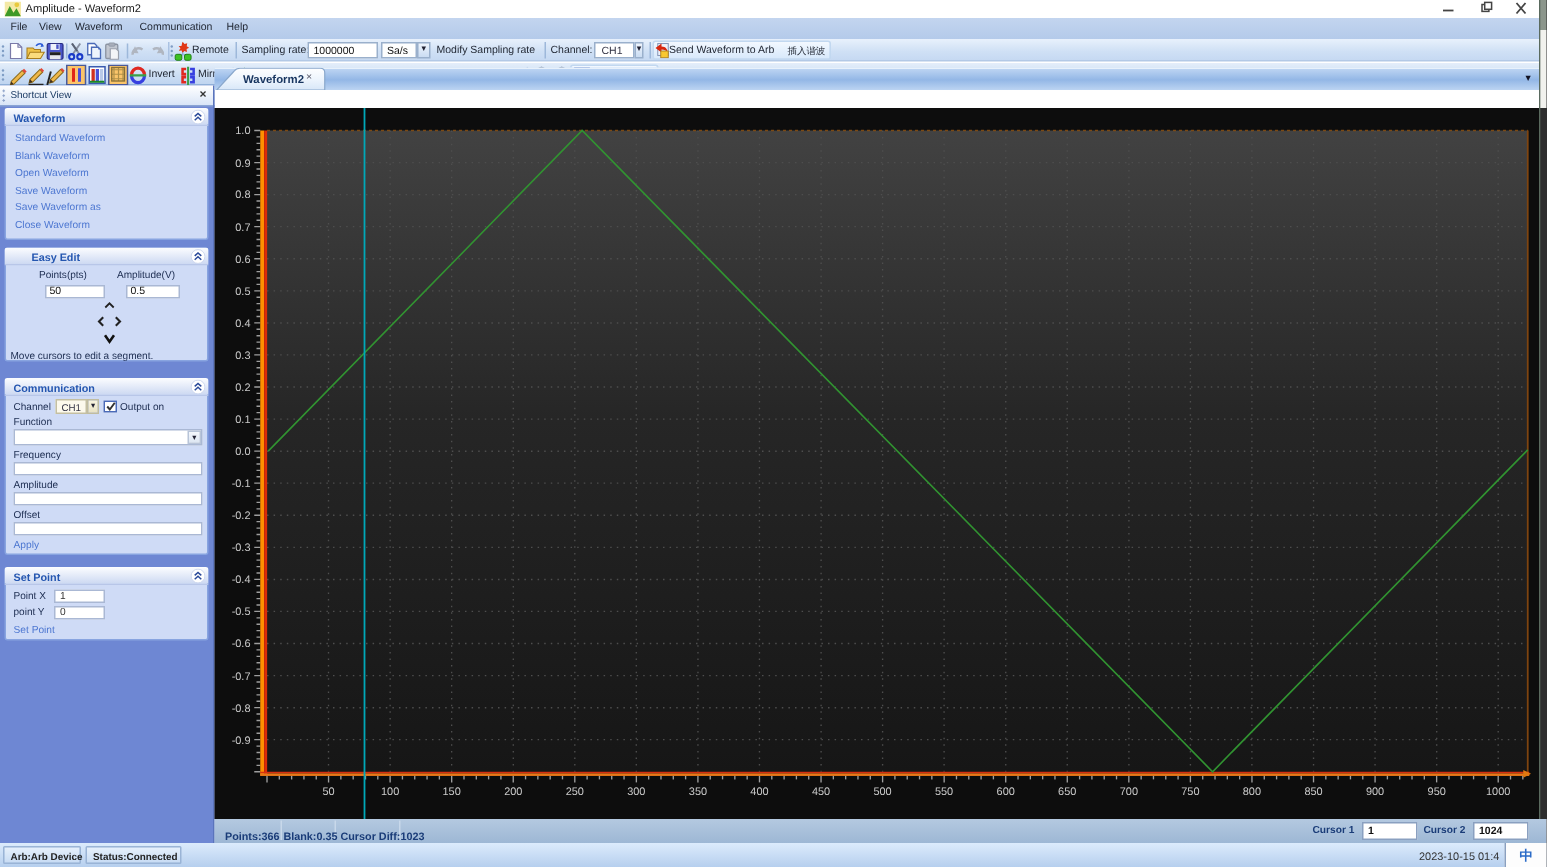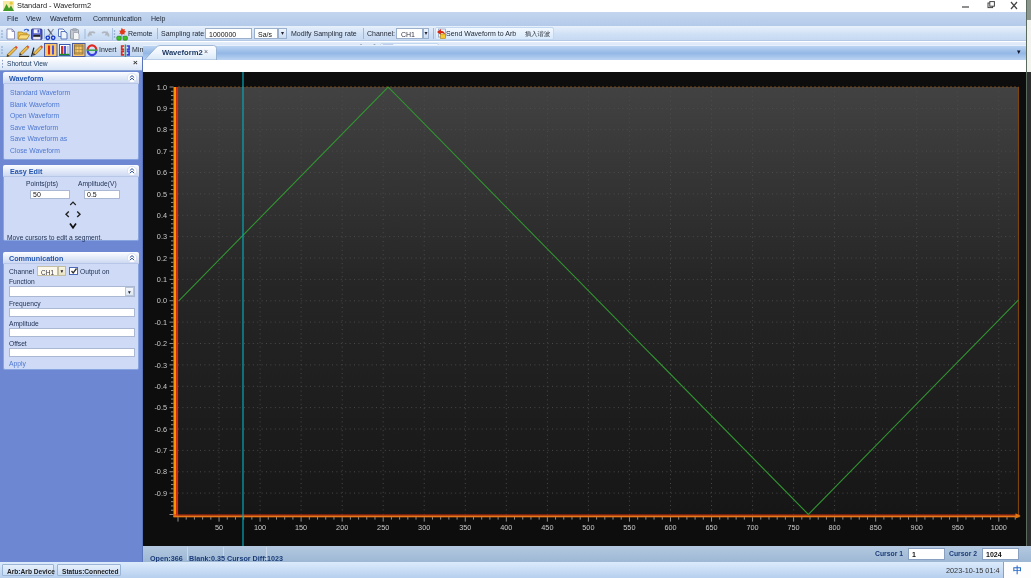--- a/index.html
+++ b/index.html
@@ -7,21 +7,21 @@
 .tbtext{font-size:7px;color:#1e2430;white-space:nowrap}
 </style></head>
 <body>
 
 <div class="abs" style="left:0;top:0;width:1031px;height:12px;background:#ffffff">
  <svg class="abs" style="left:3px;top:1px" width="11" height="10" viewBox="0 0 11 10">
    <rect x="0" y="0" width="11" height="10" fill="#f4e9a6"></rect>
    <path d="M0 10 L3.5 3 L6 7.5 L8 4.5 L11 10 Z" fill="#3f9a28"></path>
    <circle cx="8.2" cy="2.2" r="1.6" fill="#e8c93e"></circle>
  </svg>
- <span class="abs" style="left:17px;top:1px;font-size:7.4px;color:#1a1a1a;line-height:10px;white-space:nowrap">Standard - Waveform2</span>
+ <span class="abs" style="left:17px;top:1px;font-size:7.4px;color:#1a1a1a;line-height:10px;white-space:nowrap">Amplitude - Waveform2</span>
  <svg class="abs" style="left:958px;top:0" width="64" height="12" viewBox="0 0 64 12">
    <line x1="4" y1="7" x2="11" y2="7" stroke="#444" stroke-width="1.2"></line>
    <rect x="30" y="3" width="4.6" height="4.6" fill="none" stroke="#444" stroke-width="1"></rect>
    <rect x="31.8" y="1.6" width="4.6" height="4.6" fill="#fff" stroke="#444" stroke-width="1"></rect>
    <path d="M53 2 L59 9 M59 2 L53 9" stroke="#444" stroke-width="1.2"></path>
  </svg>
 </div>
 <div class="abs" style="left:0;top:12px;width:1031px;height:14px;background:linear-gradient(#c3d5ef,#b4caea)">
  <span class="abs tbtext" style="left:7px;top:3px">File</span>
  <span class="abs tbtext" style="left:26px;top:3px">View</span>
@@ -209,21 +209,21 @@
       </div>
 <span class="abs" style="left:6px;top:16.0px;font-size:6.8px;color:#4d77d1;white-space:nowrap">Standard Waveform</span>
 <span class="abs" style="left:6px;top:27.6px;font-size:6.8px;color:#4d77d1;white-space:nowrap">Blank Waveform</span>
 <span class="abs" style="left:6px;top:39.2px;font-size:6.8px;color:#4d77d1;white-space:nowrap">Open Waveform</span>
 <span class="abs" style="left:6px;top:50.8px;font-size:6.8px;color:#4d77d1;white-space:nowrap">Save Waveform</span>
 <span class="abs" style="left:6px;top:62.4px;font-size:6.8px;color:#4d77d1;white-space:nowrap">Save Waveform as</span>
 <span class="abs" style="left:6px;top:74.0px;font-size:6.8px;color:#4d77d1;white-space:nowrap">Close Waveform</span>
 </div>
 <div class="abs" style="left:3px;top:108px;width:136px;height:76px;background:#cfdbf6;border:1px solid #88a4e0;border-radius:2px">
 <div class="abs" style="left:-1px;top:-1px;width:136px;height:12px;background:linear-gradient(#fcfdff,#cdd9f2);border-bottom:1px solid #b8c6e8;border-radius:2px 2px 0 0">
-        <span class="abs" style="left:7px;top:1.5px;font-size:7.2px;font-weight:bold;color:#2456b0">Easy Edit</span>
+        <span class="abs" style="left:18px;top:1.5px;font-size:7.2px;font-weight:bold;color:#2456b0">Easy Edit</span>
         <svg class="abs" style="left:124px;top:1px" width="10" height="10" viewBox="0 0 10 10">
           <circle cx="5" cy="5" r="4.6" fill="#fff" stroke="#c8d4ec" stroke-width="0.6"></circle>
           <path d="M2.8 4.6 L5 2.6 L7.2 4.6 M2.8 7.2 L5 5.2 L7.2 7.2" fill="none" stroke="#2a4a9a" stroke-width="1"></path>
         </svg>
       </div>
 <span class="abs" style="left:22px;top:14px;font-size:6.7px;color:#1c2c50;white-space:nowrap">Points(pts)</span>
 <span class="abs" style="left:74px;top:14px;font-size:6.7px;color:#1c2c50;white-space:nowrap">Amplitude(V)</span>
 <div class="abs" style="left:26px;top:23.5px;width:40px;height:9px;background:#fff;border:1px solid #aab8d4;font-size:7px;color:#111;padding-left:2px">50</div>
 <div class="abs" style="left:80px;top:23.5px;width:36px;height:9px;background:#fff;border:1px solid #aab8d4;font-size:7px;color:#111;padding-left:2px">0.5</div>
 <svg class="abs" style="left:55px;top:33px" width="28" height="34" viewBox="0 0 28 34">
@@ -254,20 +254,35 @@
 <span class="abs" style="left:5px;top:24.5px;font-size:6.7px;color:#1c2c50;white-space:nowrap">Function</span>
 <div class="abs" style="left:5px;top:33px;width:126px;height:11px;background:#fff;border:1px solid #aab8d4"></div>
 <div class="abs" style="left:121px;top:34px;width:9px;height:9px;background:linear-gradient(#f4f7fc,#dde6f2);border:1px solid #b8c4d8;font-size:5.5px;color:#223;text-align:center;line-height:8px">▾</div>
 <span class="abs" style="left:5px;top:46.5px;font-size:6.7px;color:#1c2c50;white-space:nowrap">Frequency</span>
 <div class="abs" style="left:5px;top:54.5px;width:126px;height:9px;background:#fff;border:1px solid #aab8d4"></div>
 <span class="abs" style="left:5px;top:66.5px;font-size:6.7px;color:#1c2c50;white-space:nowrap">Amplitude</span>
 <div class="abs" style="left:5px;top:74.5px;width:126px;height:9px;background:#fff;border:1px solid #aab8d4"></div>
 <span class="abs" style="left:5px;top:86.5px;font-size:6.7px;color:#1c2c50;white-space:nowrap">Offset</span>
 <div class="abs" style="left:5px;top:94.5px;width:126px;height:9px;background:#fff;border:1px solid #aab8d4"></div>
 <span class="abs" style="left:5px;top:107px;font-size:6.8px;color:#4d77d1;white-space:nowrap">Apply</span>
+
+</div>
+<div class="abs" style="left:3px;top:321px;width:136px;height:49px;background:#cfdbf6;border:1px solid #88a4e0;border-radius:2px">
+<div class="abs" style="left:-1px;top:-1px;width:136px;height:12px;background:linear-gradient(#fcfdff,#cdd9f2);border-bottom:1px solid #b8c6e8;border-radius:2px 2px 0 0">
+        <span class="abs" style="left:6px;top:1.5px;font-size:7.2px;font-weight:bold;color:#2456b0">Set Point</span>
+        <svg class="abs" style="left:124px;top:1px" width="10" height="10" viewBox="0 0 10 10">
+          <circle cx="5" cy="5" r="4.6" fill="#fff" stroke="#c8d4ec" stroke-width="0.6"></circle>
+          <path d="M2.8 4.6 L5 2.6 L7.2 4.6 M2.8 7.2 L5 5.2 L7.2 7.2" fill="none" stroke="#2a4a9a" stroke-width="1"></path>
+        </svg>
+      </div>
+<span class="abs" style="left:5px;top:15px;font-size:6.7px;color:#1c2c50;white-space:nowrap">Point X</span>
+<div class="abs" style="left:32px;top:14px;width:34px;height:9px;background:#fff;border:1px solid #aab8d4;font-size:6.8px;color:#333;padding-left:3px">1</div>
+<span class="abs" style="left:5px;top:26px;font-size:6.7px;color:#1c2c50;white-space:nowrap">point Y</span>
+<div class="abs" style="left:32px;top:25px;width:34px;height:9px;background:#fff;border:1px solid #aab8d4;font-size:6.8px;color:#333;padding-left:3px">0</div>
+<span class="abs" style="left:5px;top:37.5px;font-size:6.8px;color:#4d77d1;white-space:nowrap">Set Point</span>
 
 </div>
 </div>
 <div class="abs" style="left:142px;top:57px;width:1px;height:505px;background:#5a74bc"></div>
 <div class="abs" style="left:143px;top:45px;width:1026px;height:15px;background:linear-gradient(#c2d8f4,#93b7e6 55%,#bcd4f2)">
  <div class="abs" style="left:0;top:0;width:888px;height:1px;background:#e8f1fb"></div>
  <svg class="abs" style="left:1px;top:0" width="74" height="15" viewBox="0 0 74 15">
    <defs>
         <linearGradient id="tabg" x1="0" y1="0" x2="0" y2="1">
      <stop offset="0" stop-color="#fefeff"></stop>
@@ -592,21 +607,21 @@
         <text x="814.8" y="458" text-anchor="middle">950</text>
         <text x="855.8" y="458" text-anchor="middle">1000</text>
       </g>
     </svg>
 </div>
 <div class="abs" style="left:1026px;top:0;width:1px;height:546px;background:#5a6a5e"></div>
 <div class="abs" style="left:1027px;top:0;width:4px;height:20px;background:#8c968c"></div>
 <div class="abs" style="left:1027px;top:20px;width:4px;height:52px;background:#f2f2ee"></div>
 <div class="abs" style="left:1027px;top:72px;width:4px;height:474px;background:#2e2e2e"></div>
 <div class="abs" style="left:143px;top:546px;width:888px;height:16px;background:linear-gradient(#b4c9e0,#9db7d4)">
- <div class="abs" style="left:3px;top:1px;width:42px;height:13px;border-right:1px solid #c8d8ea;padding:0 4px"><span style="font-size:7.2px;font-weight:bold;color:#1a3c78;line-height:13px;white-space:nowrap">Open:366</span></div>
+ <div class="abs" style="left:3px;top:1px;width:42px;height:13px;border-right:1px solid #c8d8ea;padding:0 4px"><span style="font-size:7.2px;font-weight:bold;color:#1a3c78;line-height:13px;white-space:nowrap">Points:366</span></div>
  <div class="abs" style="left:42px;top:1px;width:38.5px;height:13px;border-right:1px solid #c8d8ea;padding:0 4px"><span style="font-size:7.2px;font-weight:bold;color:#1a3c78;line-height:13px;white-space:nowrap">Blank:0.35</span></div>
  <div class="abs" style="left:80px;top:1px;width:44px;height:13px;border-right:1px solid #c8d8ea;padding:0 4px"><span style="font-size:7.2px;font-weight:bold;color:#1a3c78;line-height:13px;white-space:nowrap">Cursor Diff:1023</span></div>
  <span class="abs" style="left:732px;top:3.5px;font-size:6.8px;font-weight:bold;color:#1a3c78">Cursor 1</span>
  <div class="abs" style="left:765px;top:1.5px;width:37px;height:12px;background:#fff;border:1px solid #8aa0c0;font-size:7px;font-weight:bold;color:#111;padding:2px 0 0 3px">1</div>
  <span class="abs" style="left:806px;top:3.5px;font-size:6.8px;font-weight:bold;color:#1a3c78">Cursor 2</span>
  <div class="abs" style="left:839px;top:1.5px;width:37px;height:12px;background:#fff;border:1px solid #8aa0c0;font-size:7px;font-weight:bold;color:#111;padding:2px 0 0 3px">1024</div>
 </div>
 <div class="abs" style="left:0;top:562px;width:1031px;height:16px;background:linear-gradient(#dcebfc,#b6cfee)">
  <div class="abs" style="left:2px;top:2px;width:52px;height:12px;background:linear-gradient(#e6f0fb,#c8dcf4);border:1px solid #9ab4d6;border-radius:1px">
       <span class="abs" style="left:4px;top:2.5px;font-size:6.6px;font-weight:bold;color:#222;white-space:nowrap">Arb:Arb Device</span>

